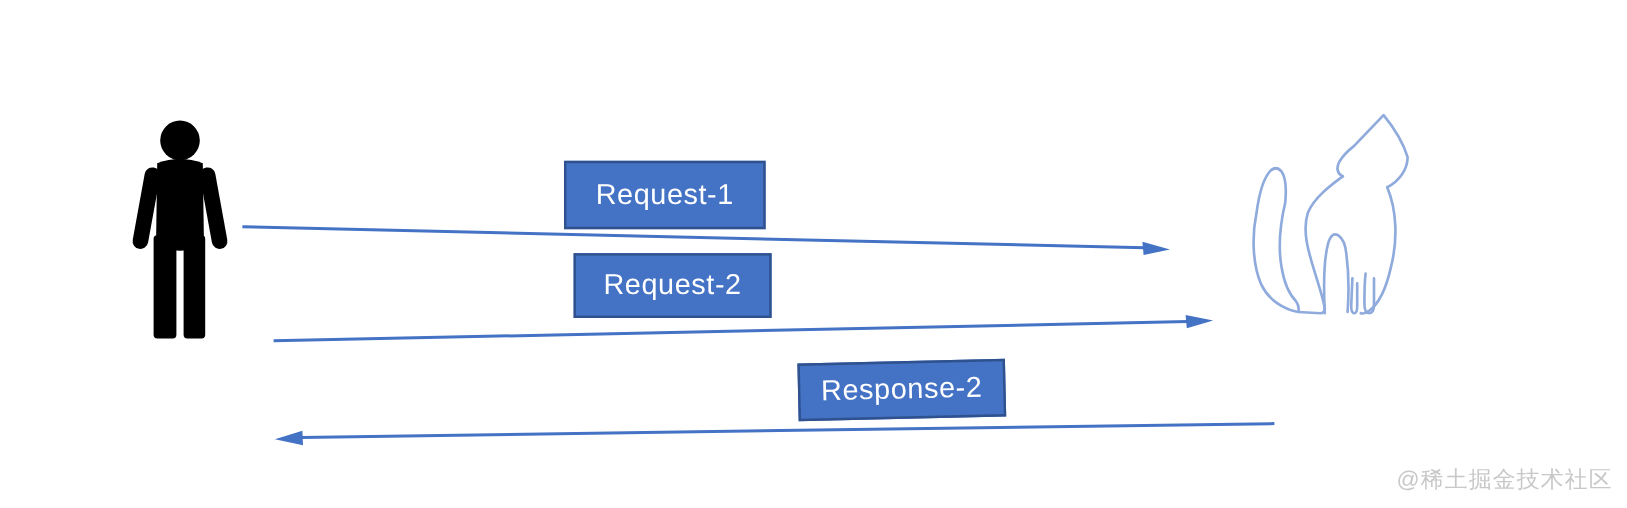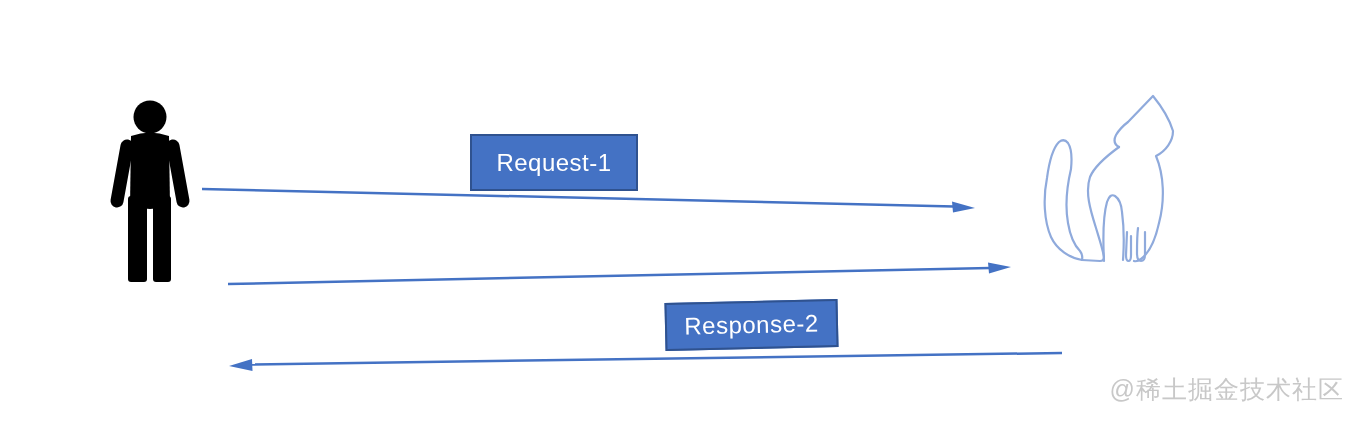--- a/index.html
+++ b/index.html
@@ -29,22 +29,22 @@
     box-sizing: border-box;
     white-space: nowrap;
   }
   #label-request-1  { left: 470px; top: 134px; width: 168px; height: 57px; }
   #label-request-2  { left: 478px; top: 211px; width: 165px; height: 54px; }
   #label-response-1 { left: 322px; top: 308px; width: 163px; height: 49px; }
   #label-response-2 { left: 665px; top: 301px; width: 173px; height: 48px; transform: rotate(-1.3deg); }
   .watermark {
     position: absolute;
     right: 12px;
-    top: 373px;
-    font-size: 25px;
+    top: 387px;
+    font-size: 19px;
     color: var(--watermark, #C8C8C8);
     letter-spacing: 1px;
   }
   svg { display: block; }
   .arrow-shaft { stroke: var(--arrow, #4472C4); stroke-width: 2.5; fill: none; }
   .arrow-head  { fill: var(--arrow, #4472C4); stroke: none; }
   .person-part { fill: var(--person_fill, #000000); }
   .person-arm  { stroke: var(--person_fill, #000000); stroke-width: 13; stroke-linecap: round; }
   .cat-line {
     fill: none;
@@ -97,16 +97,17 @@
                               C 27,101 25,121 28,138 C 30,150 34,160 40,166 Q 43,170 42,175 Z"></path>
 
     <path class="cat-line" d="M 64,176 C 63,156 63,131 67,117 Q 70,108 75,111 Q 81,115 82,127
                               C 84,142 84,161 83,175"></path>
 
     <path class="cat-line" d="M 87,147 L 86,170 Q 86,176 88.5,176 Q 91,176 91,170 L 91,151"></path>
     <path class="cat-line" d="M 98,143 C 97,151 97,163 97,168 Q 97,176 101,176 Q 105,176 105,169 L 105,147"></path>
   </svg>
 
   <div id="label-request-1" class="msg-label">Request-1</div>
+  <div id="label-request-2" class="msg-label">Request-2</div>
   <div id="label-response-2" class="msg-label">Response-2</div>
 
   <div class="watermark">@稀土掘金技术社区</div>
 </div>
 
 </body></html>

